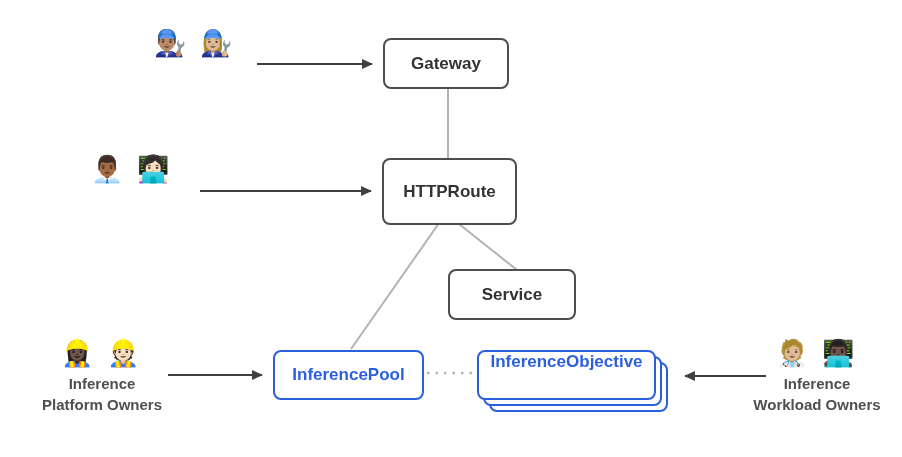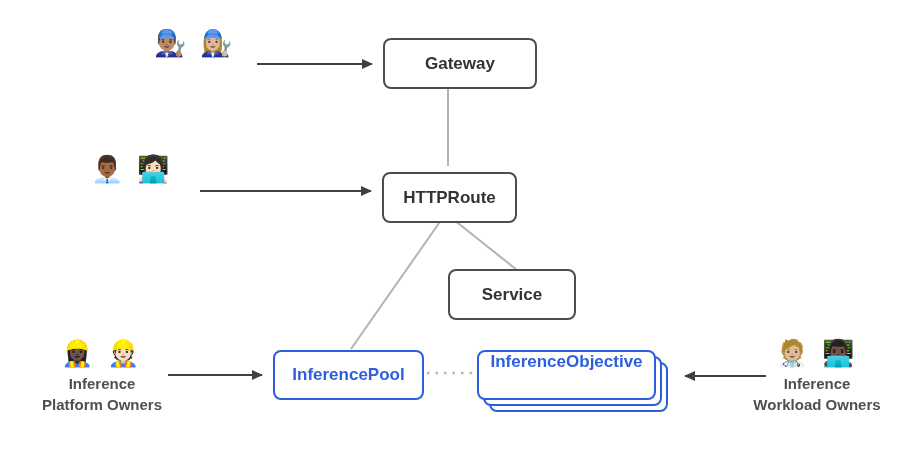--- a/index.html
+++ b/index.html
@@ -47,25 +47,25 @@
     <path class="edge" d="M448,89 L448,166"></path>
     <path class="edge" d="M449,216 L517,270"></path>
     <path class="edge" d="M444,216 L351,349"></path>
     <path class="edge dotted" d="M427,373 L475,373"></path>
     <path class="arrow-line" d="M257,64 L372,64" marker-end="url(#ah)"></path>
     <path class="arrow-line" d="M200,191 L371,191" marker-end="url(#ah)"></path>
     <path class="arrow-line" d="M168,375 L262,375" marker-end="url(#ah)"></path>
     <path class="arrow-line" d="M766,376 L685,376" marker-end="url(#ah)"></path>
   </svg>
 
-  <div class="node" style="left:383px;top:38px;width:154px;height:51px">
+  <div class="node" style="left:383px;top:38px;width:126px;height:51px">
     <span>Gateway</span>
   </div>
 
-  <div class="node" style="left:382px;top:172px;width:135px;height:51px">
+  <div class="node" style="left:382px;top:158px;width:135px;height:67px">
     <span>HTTPRoute</span>
   </div>
 
   <div class="node" style="left:448px;top:269px;width:128px;height:51px">
     <span>Service</span>
   </div>
 
   <div class="node blue" style="left:273px;top:350px;width:151px;height:50px">
     <span>InferencePool</span>
   </div>

